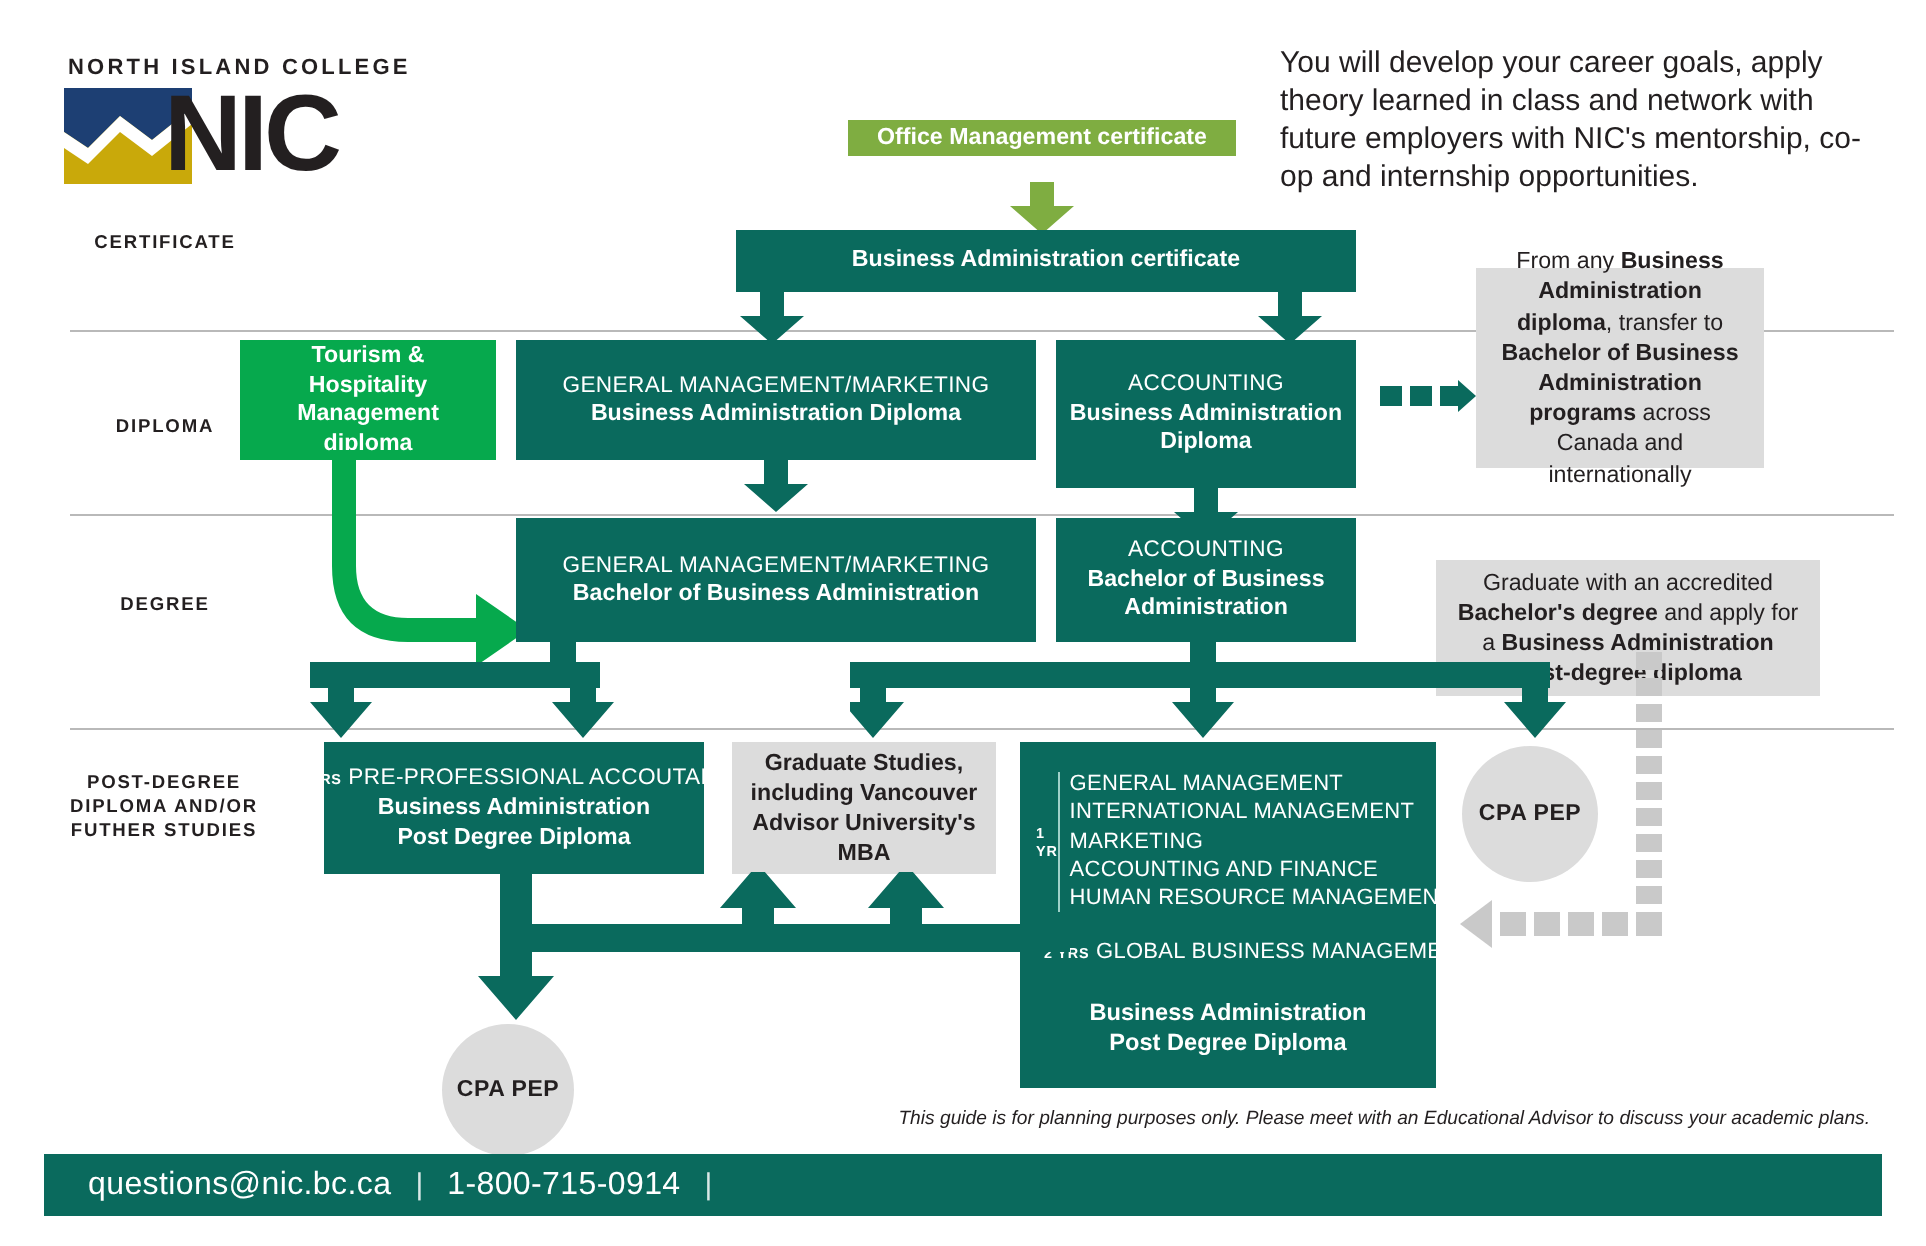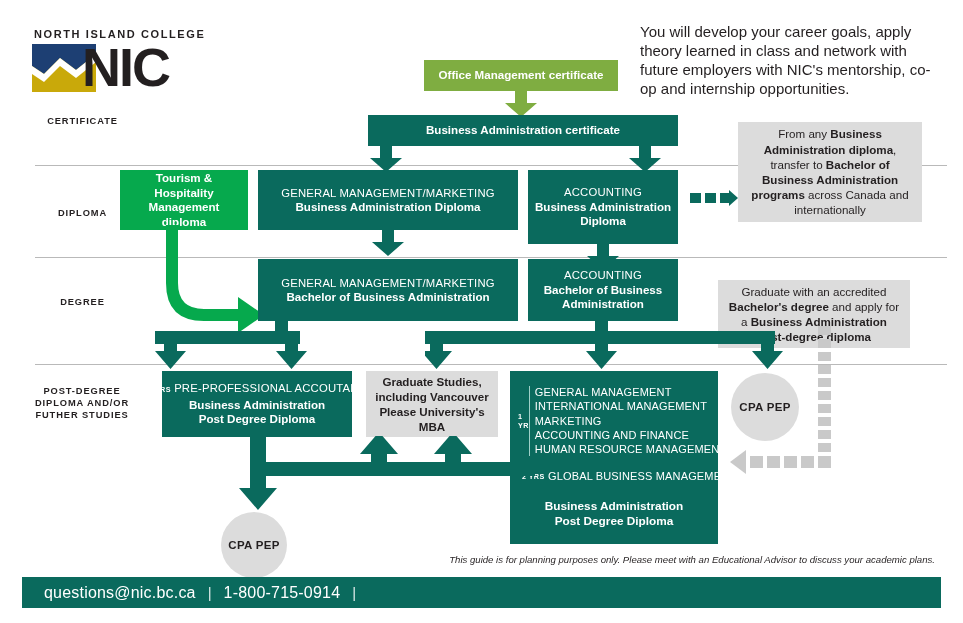--- a/index.html
+++ b/index.html
@@ -105,21 +105,21 @@
 
   <div class="rowlabel abs" style="left:30px;top:115px;width:105px;">CERTIFICATE</div>
   <div class="rowlabel abs" style="left:30px;top:207px;width:105px;">DIPLOMA</div>
   <div class="rowlabel abs" style="left:30px;top:296px;width:105px;">DEGREE</div>
   <div class="abs" style="left:22px;top:385px;width:120px;">
     <div class="rowlabel">POST-DEGREE</div>
     <div class="rowlabel">DIPLOMA AND/OR</div>
     <div class="rowlabel">FUTHER STUDIES</div>
   </div>
 
-  <div class="box olive abs" style="left:424px;top:60px;width:194px;height:31px;">
+  <div class="box olive abs" style="left:424px;top:60px;width:194px;height:18px;">
     <span class="ttl">Office Management certificate</span>
   </div>
 
   <div class="abs" style="left:505px;top:91px;width:32px;height:26px;">
     <svg width="32" height="26" viewBox="0 0 32 26">
         <path d="M10 0 H22 V12 H32 L16 26 L0 12 H10 Z" fill="#7fad41"></path>
       </svg>
   </div>
 
   <div class="box teal abs" style="left:368px;top:115px;width:310px;height:31px;">
@@ -156,21 +156,21 @@
     <span class="ttl">Business Administration</span>
     <span class="ttl">Diploma</span>
   </div>
 
   <svg class="abs" width="48" height="16" viewBox="0 0 48 16" style="left:690px;top:190px;">
     <rect x="0" y="3" width="11" height="10" fill="#0a6a5d"></rect>
     <rect x="15" y="3" width="11" height="10" fill="#0a6a5d"></rect>
     <path d="M30 3 H39 V0 L48 8 L39 16 V13 H30 Z" fill="#0a6a5d"></path>
   </svg>
 
-  <div class="greybox abs" style="left:738px;top:122px;width:184px;height:100px;text-align:center;">
+  <div class="greybox abs" style="left:738px;top:134px;width:144px;height:100px;text-align:center;">
     <div>
       <span>From any </span><b>Business Administration diploma</b><span>, transfer to </span><b>Bachelor of Business Administration programs</b><span> across Canada and internationally</span>
     </div>
   </div>
 
   <div class="abs" style="left:372px;top:230px;width:32px;height:26px;">
     <svg width="32" height="26" viewBox="0 0 32 26">
         <path d="M10 0 H22 V12 H32 L16 26 L0 12 H10 Z" fill="#0a6a5d"></path>
       </svg>
   </div>
@@ -244,21 +244,21 @@
       <span class="yrs">2 YRS</span>
       <span class="sub">PRE-PROFESSIONAL ACCOUTANT</span>
     </div>
     <span class="ttl">Business Administration</span>
     <span class="ttl">Post Degree Diploma</span>
   </div>
 
   <div class="greybox abs" style="left:366px;top:371px;width:132px;height:66px;flex-direction:column;font-weight:bold;">
     <span>Graduate Studies,</span>
     <span>including Vancouver</span>
-    <span>Please University's</span>
+    <span>Advisor University's</span>
     <span>MBA</span>
   </div>
 
   <div class="teal abs" style="left:510px;top:371px;width:208px;height:173px;">
 
     <div class="abs" style="left:8px;top:14px;width:200px;display:flex;align-items:center;">
       <span class="yrs" style="color:#ffffff;width:22px;">1 YR</span>
       <span class="bracket" style="height:68px;margin-right:5px;"></span>
       <span class="pdd-list">
         <div>GENERAL MANAGEMENT</div>

